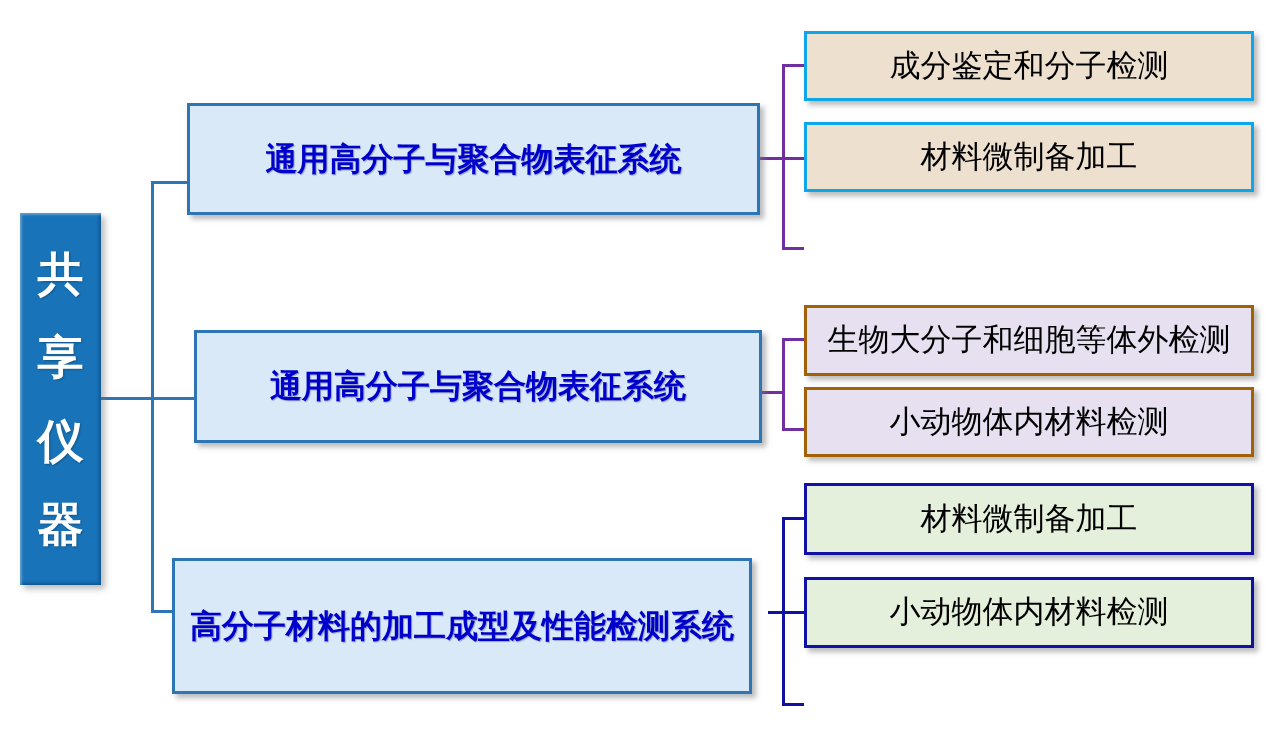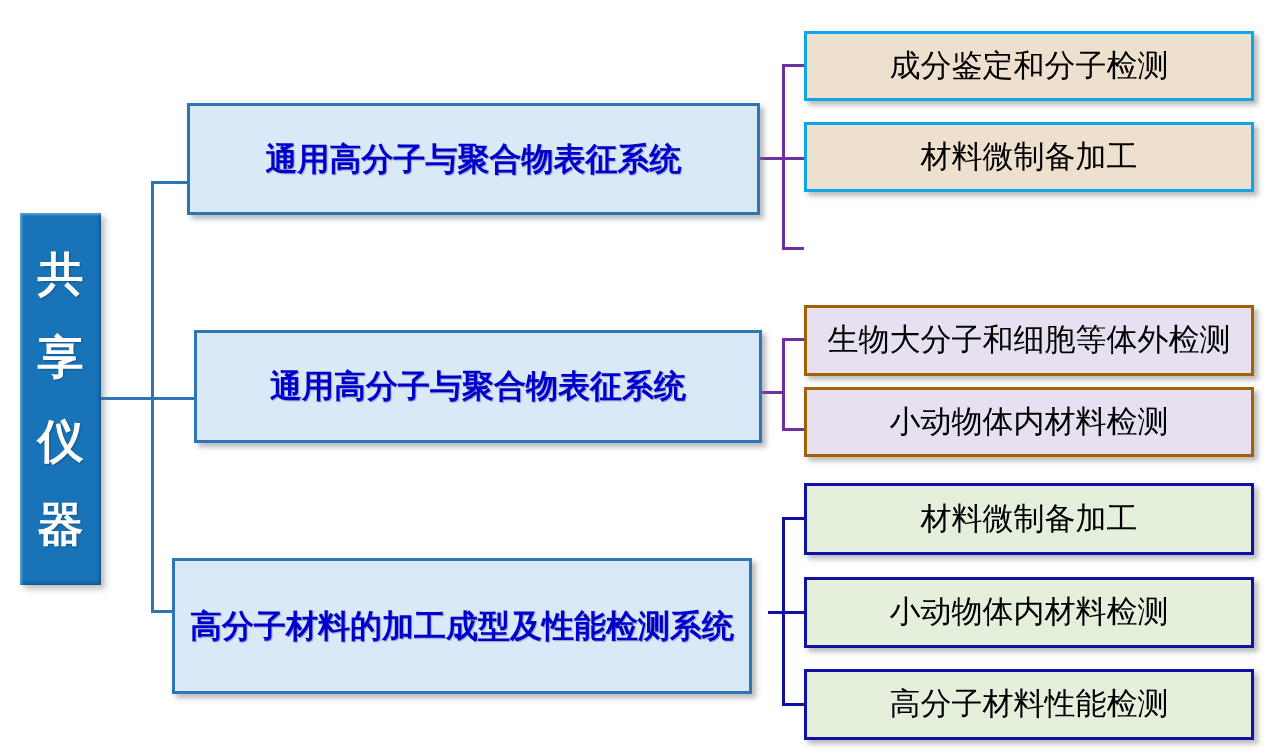--- a/index.html
+++ b/index.html
@@ -106,17 +106,14 @@
   <div class="leaf-box g2" style="top:387px">
     <span>小动物体内材料检测</span>
   </div>
 
   <div class="leaf-box g3" style="top:483px;height:72px">
     <span>材料微制备加工</span>
   </div>
   <div class="leaf-box g3" style="top:577px;height:71px">
     <span>小动物体内材料检测</span>
   </div>
-  <div class="leaf-box g3" style="top:669px;height:71px">
-    <span>高分子材料性能检测</span>
-  </div>
 
 </div>
 
 </body></html>

